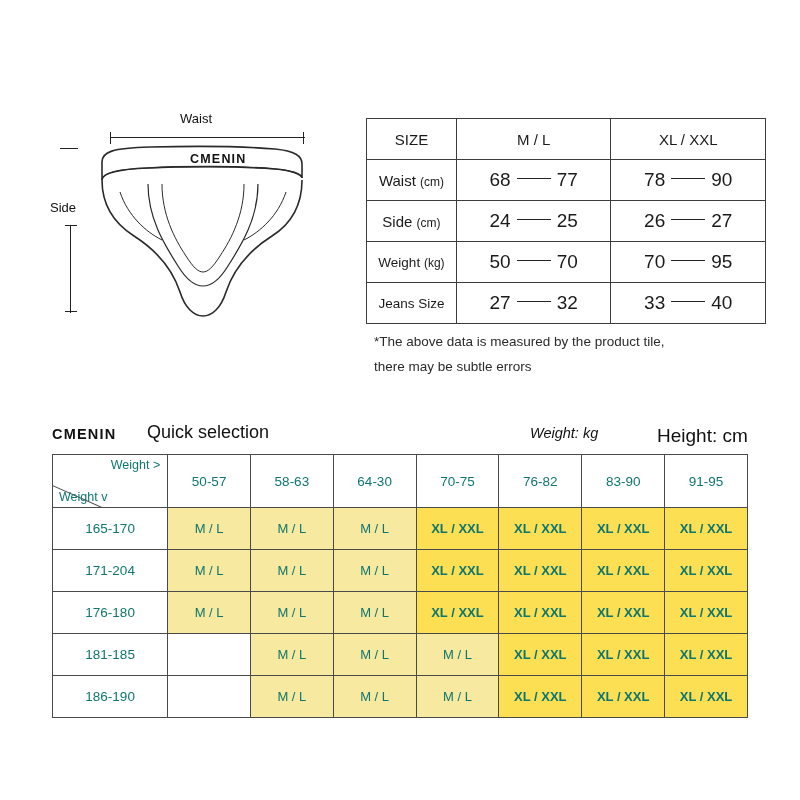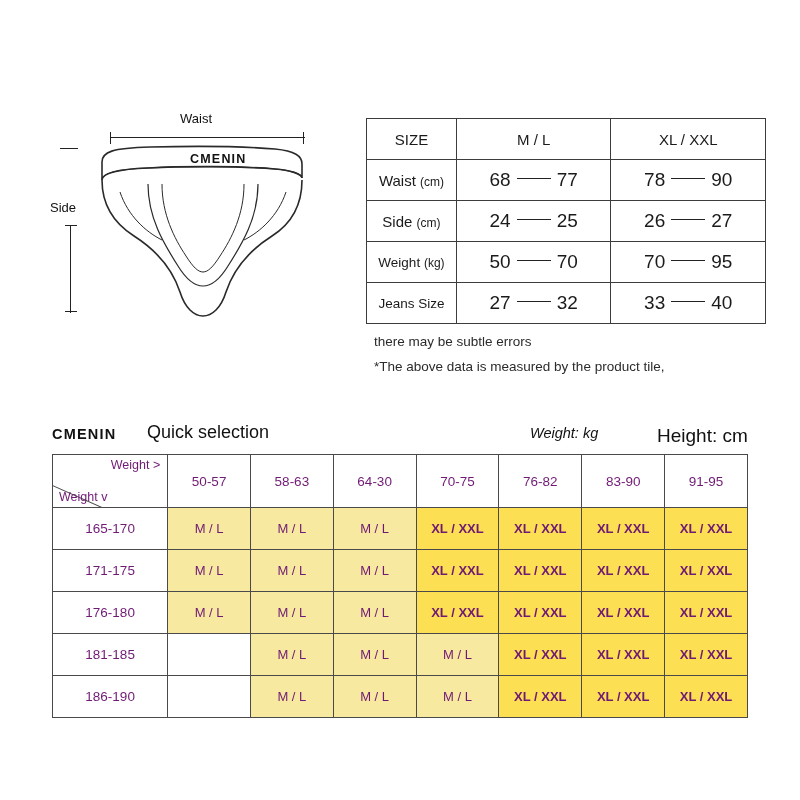--- a/index.html
+++ b/index.html
@@ -189,21 +189,21 @@
     left: 52px; top: 54px;
     border-collapse: collapse;
     width: 696px;
   }
   #quick-table td {
     border: 1px solid #4a4a4a;
     height: 41px;
     text-align: center;
     vertical-align: middle;
     font-size: 13px;
-    color: #701a75;
+    color: #0f766e;
     padding: 0;
   }
   #quick-table td.corner {
     width: 116px;
     height: 52px;
     position: relative;
     padding: 0;
   }
   #quick-table td.col-head {
     width: 83px;
@@ -380,22 +380,22 @@
             <span>33</span>
             <span class="dash"></span>
             <span>40</span>
           </span>
         </td>
       </tr>
     </tbody>
   </table>
 
   <div id="note">
+    <div>*The above data is measured by the product tile,</div>
     <div>there may be subtle errors</div>
-    <div>*The above data is measured by the product tile,</div>
   </div>
 </div>
 
 <div id="bottom-section">
 
   <div id="quick-header">
     <span id="quick-brand">CMENIN</span>
     <span id="quick-title">Quick selection</span>
     <span id="weight-unit">Weight: kg</span>
     <span id="height-unit">Height: cm</span>
@@ -425,21 +425,21 @@
         <td class="cell-ml">M / L</td>
         <td class="cell-ml">M / L</td>
         <td class="cell-ml">M / L</td>
         <td class="cell-xl">XL / XXL</td>
         <td class="cell-xl">XL / XXL</td>
         <td class="cell-xl">XL / XXL</td>
         <td class="cell-xl">XL / XXL</td>
       </tr>
 
       <tr>
-        <td class="row-head">171-175</td>
+        <td class="row-head">171-204</td>
         <td class="cell-ml">M / L</td>
         <td class="cell-ml">M / L</td>
         <td class="cell-ml">M / L</td>
         <td class="cell-xl">XL / XXL</td>
         <td class="cell-xl">XL / XXL</td>
         <td class="cell-xl">XL / XXL</td>
         <td class="cell-xl">XL / XXL</td>
       </tr>
 
       <tr>

